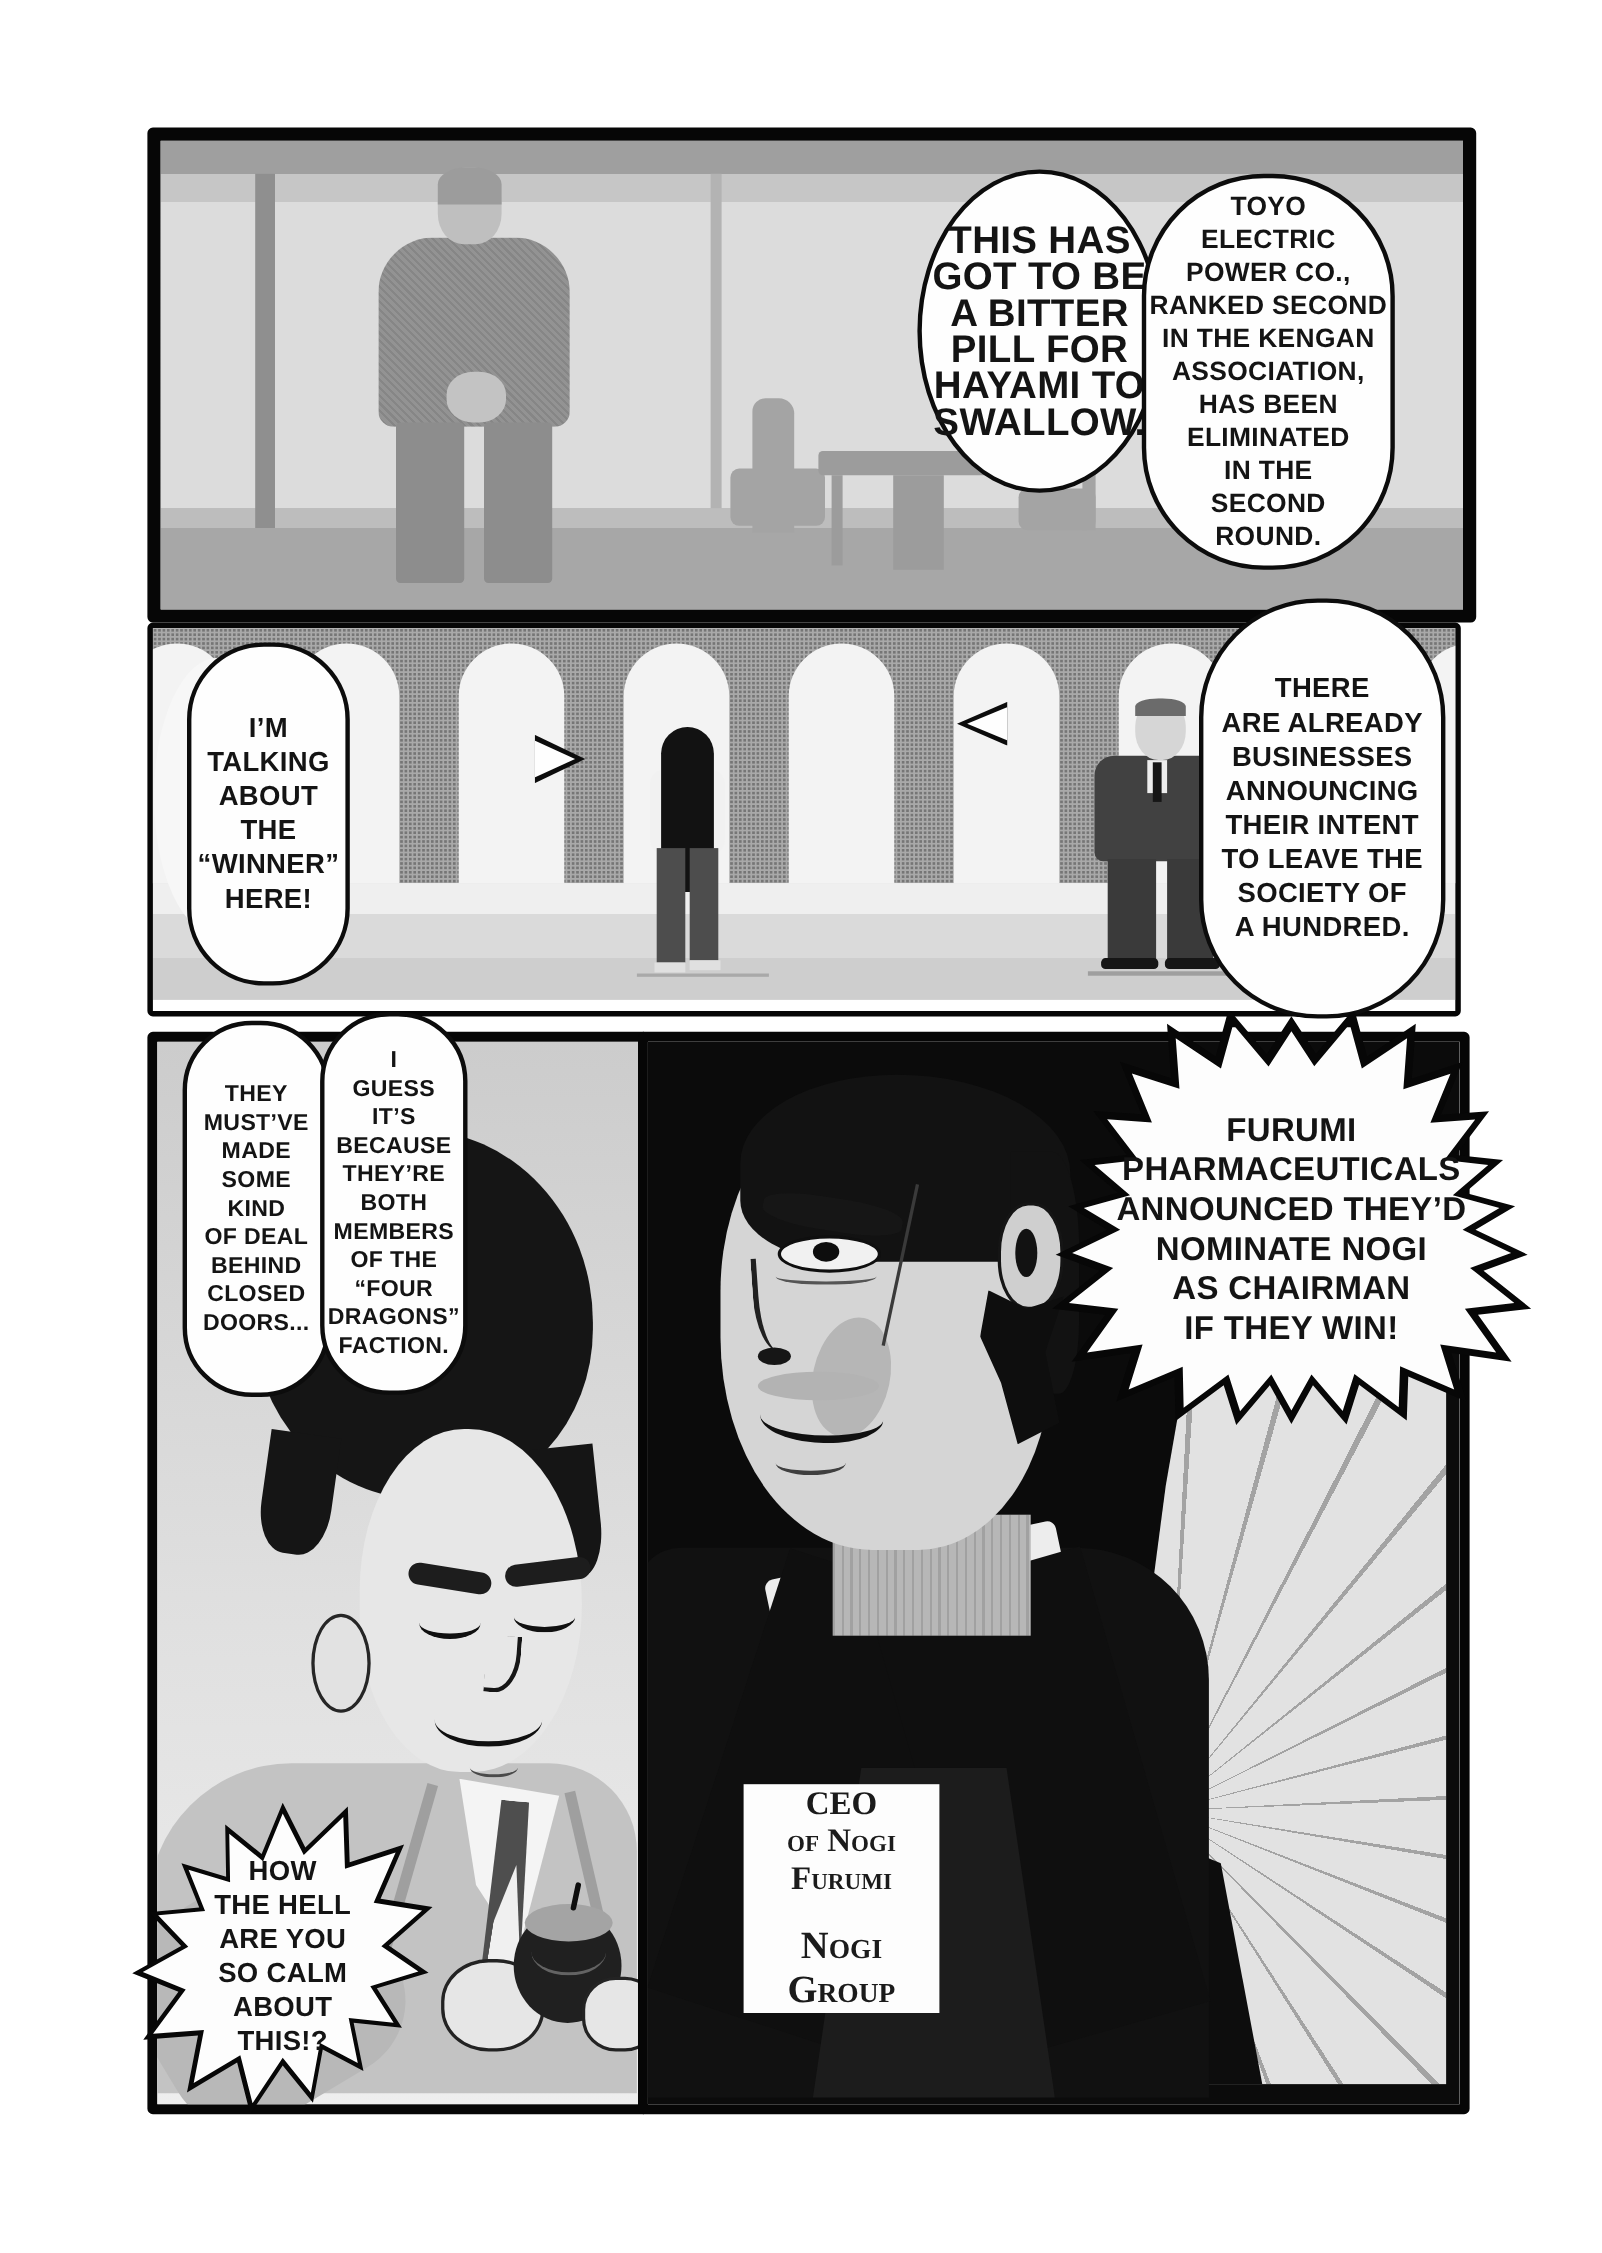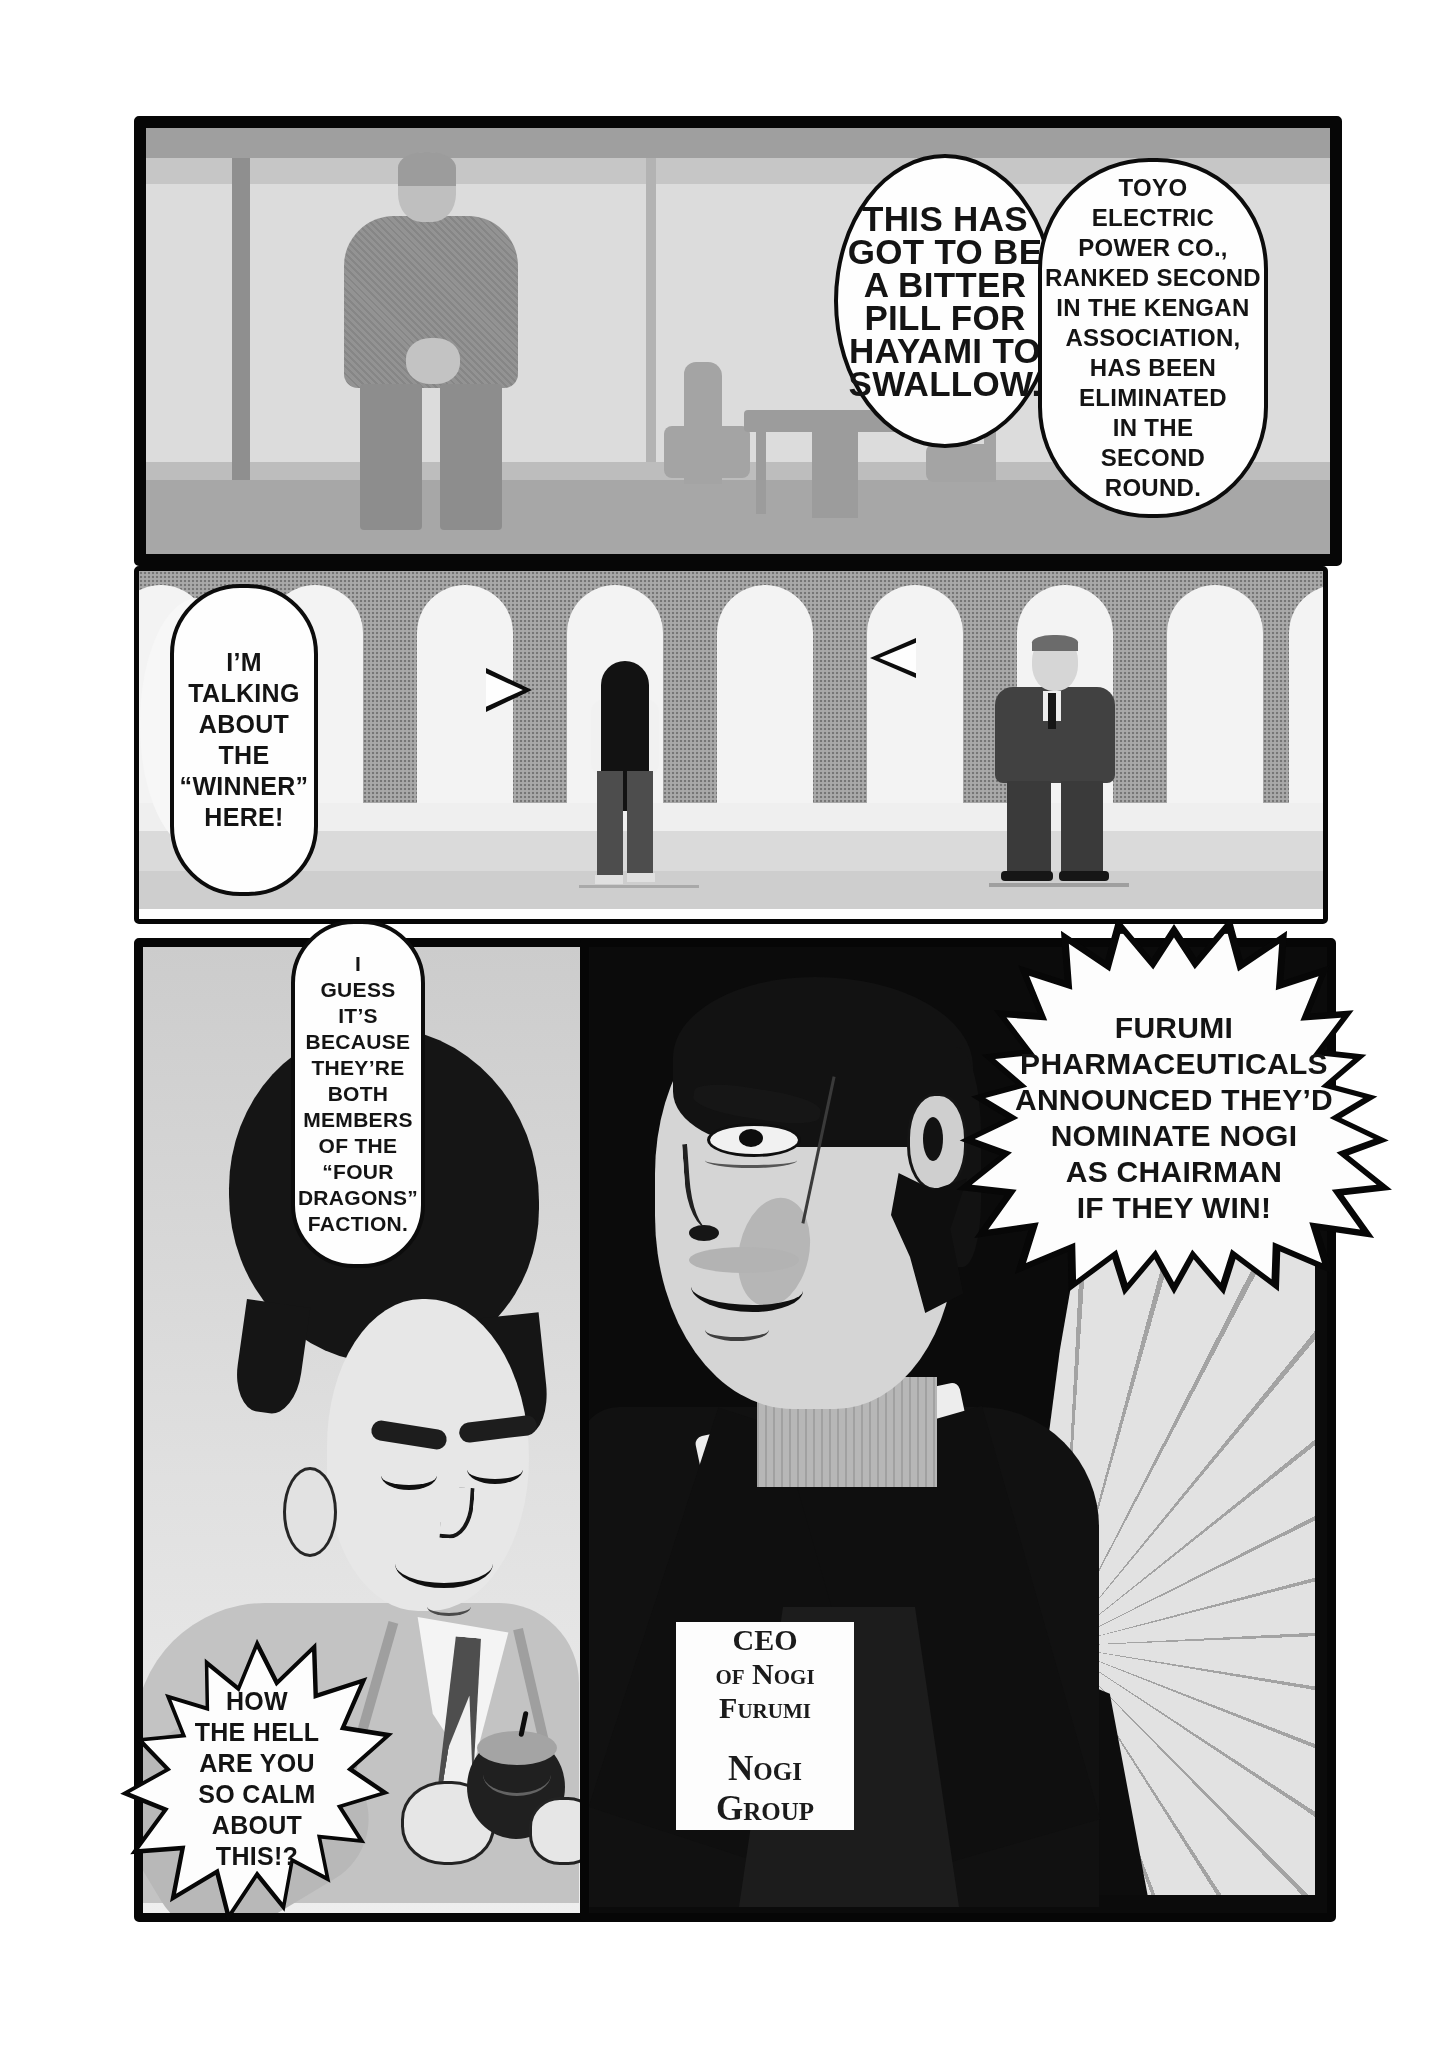--- a/index.html
+++ b/index.html
@@ -329,21 +329,42 @@
 about
 the
 “winner”
 here!</div>
   </div>
   <div class="tail tail-r-out"></div>
   <div class="tail tail-r-in"></div>
 
   <div class="tail tail-l-out"></div>
   <div class="tail tail-l-in"></div>
-
+  <div class="bubble b6">
+    <div class="dialog t25">There
+are already
+businesses
+announcing
+their intent
+to leave the
+Society of
+a Hundred.</div>
+  </div>
+
+  <div class="bubble b7">
+    <div class="dialog t21">They
+must’ve
+made
+some
+kind
+of deal
+behind
+closed
+doors...</div>
+  </div>
   <div class="bubble b8">
     <div class="dialog t21">I
 guess
 it’s
 because
 they’re
 both
 members
 of the
 “Four

